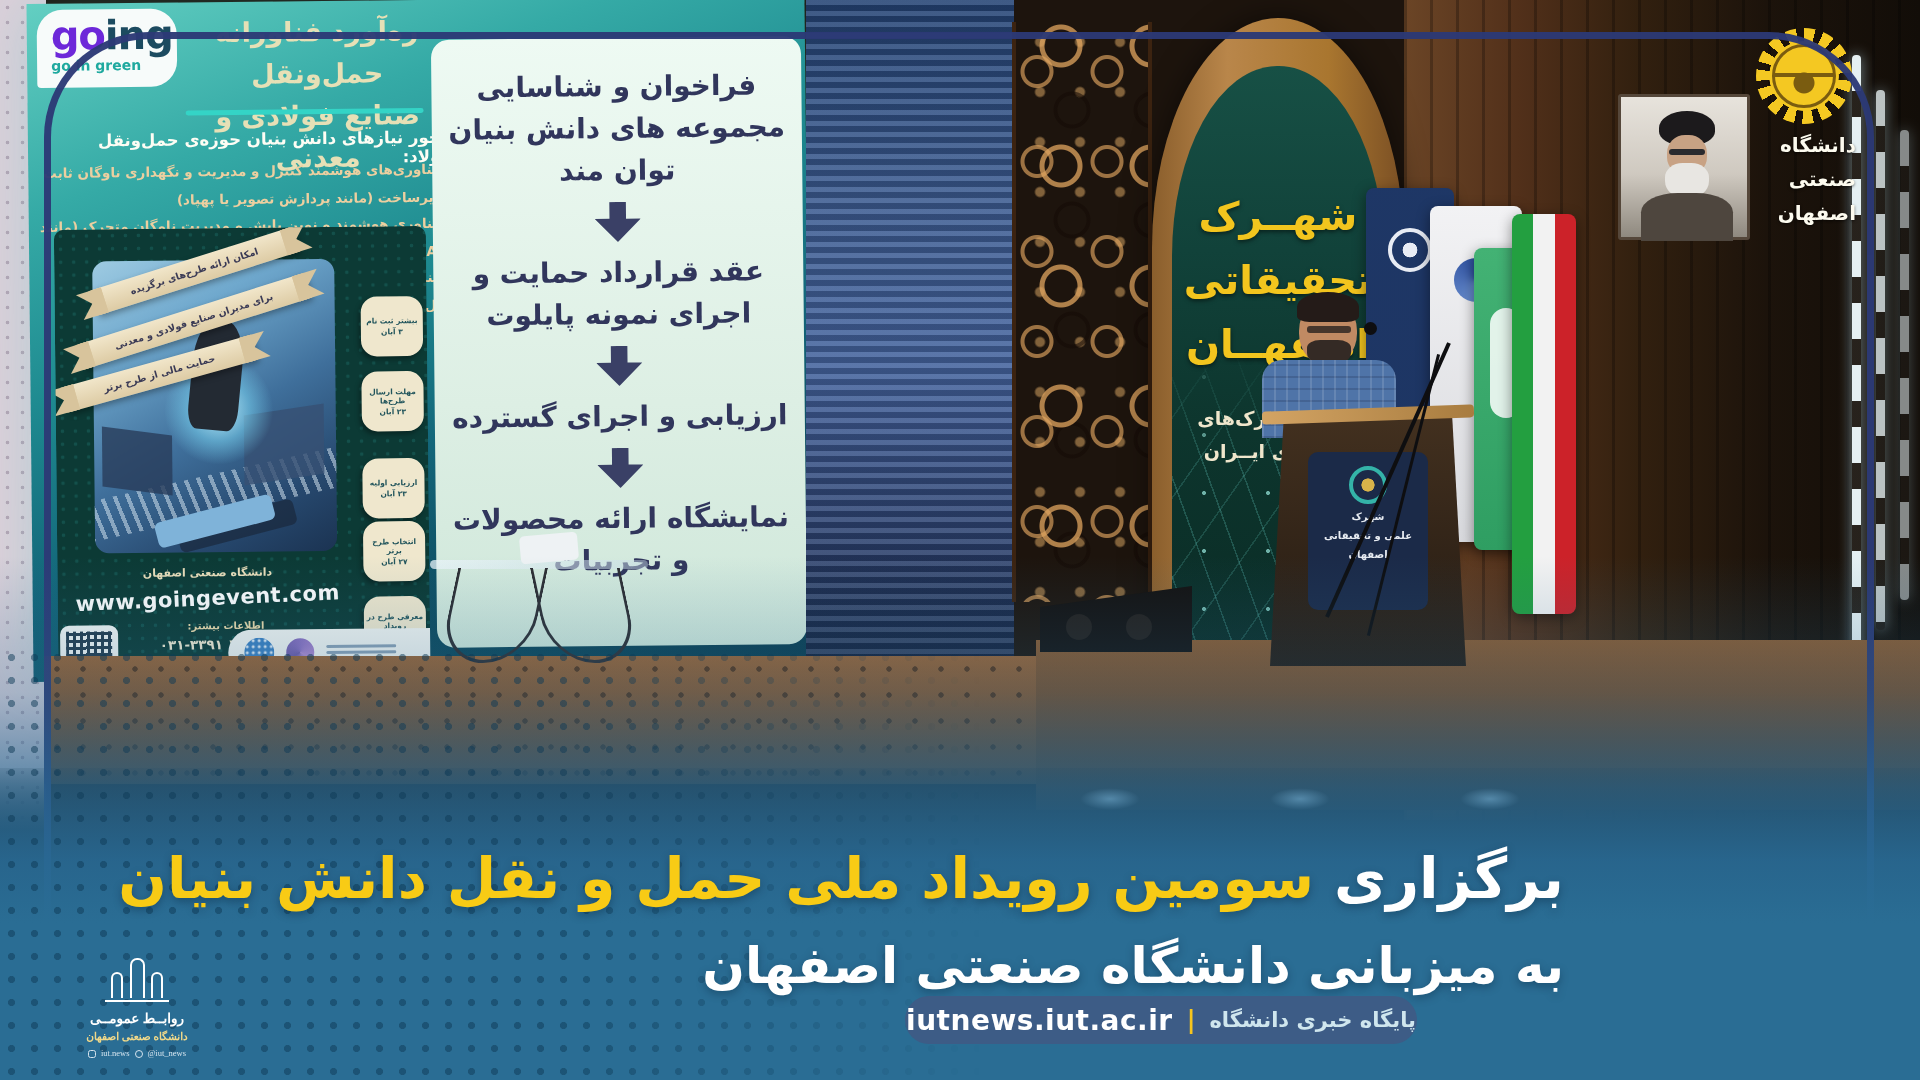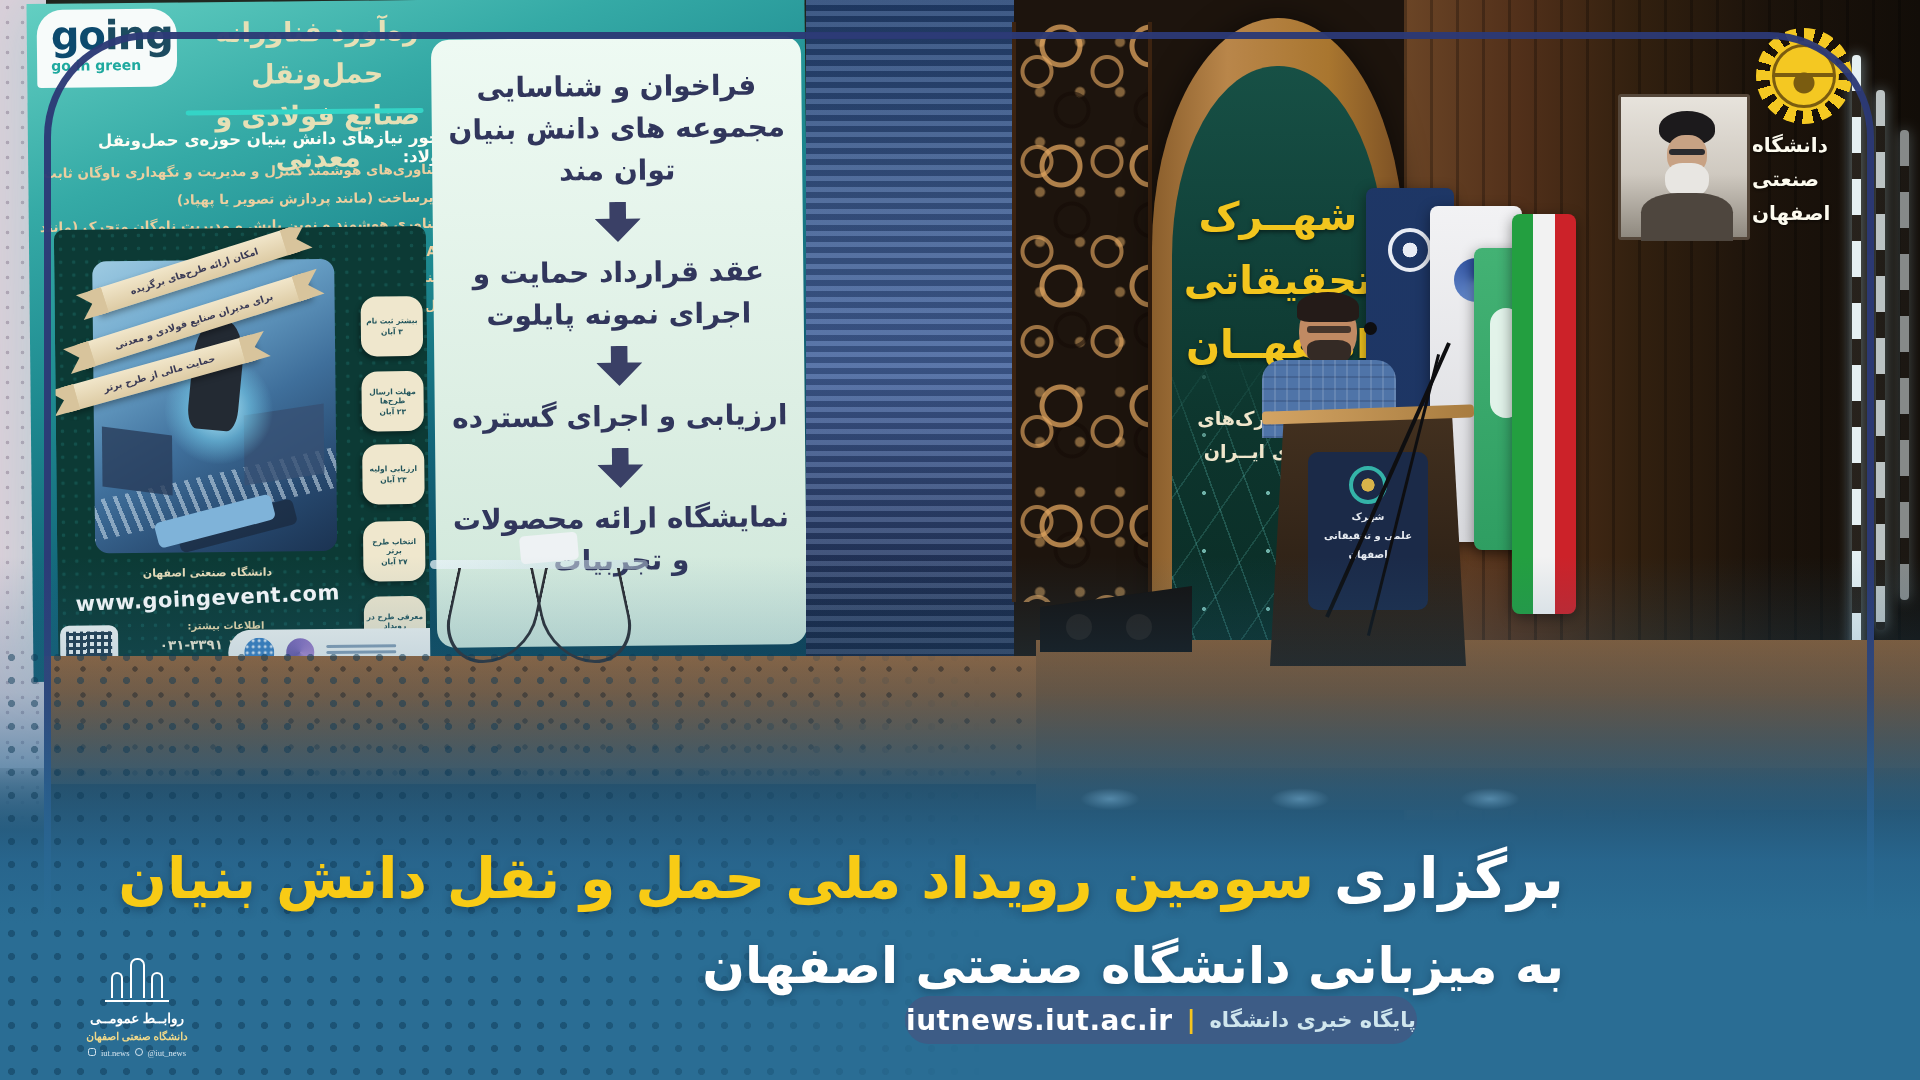--- a/index.html
+++ b/index.html
@@ -13,21 +13,21 @@
     background-size:15px 15px; }
 
   
   .screen { position:absolute; left:30px; top:0; width:778px; height:678px;
     background:linear-gradient(160deg,#63cfc2 0%,#35aaa6 22%,#1e8a90 42%,#136579 62%,#0d4a5e 80%,#0a3a4d 100%);
     transform:rotate(-.6deg); box-shadow:0 0 60px rgba(60,200,190,.25); }
 
   .going-logo { position:absolute; left:10px; top:6px; width:140px; height:78px;
     background:#f7fbfa; border-radius:26px 26px 26px 4px; padding:6px 10px 0 14px; }
   .going-word { font-size:40px; font-weight:bold; line-height:40px; letter-spacing:-1px; }
-  .going-go { color:#0c4a6e; } .going-ing { color:#1c4b60; }
+  .going-go { color:#6d28d9; } .going-ing { color:#1c4b60; }
   .going-tag { font-size:14px; color:#1fa99f; font-weight:bold; margin-top:2px; }
 
   .screen-title { position:absolute; left:150px; top:10px; width:280px; text-align:center;
     direction:rtl; color:#e6e0b6; font-size:27px; font-weight:bold; line-height:42px; }
   .screen-divider { position:absolute; left:158px; top:108px; width:238px; height:5px; background:#34d4c6; border-radius:3px; }
   .screen-heading { position:absolute; left:35px; top:128px; width:388px; direction:rtl; text-align:right;
     color:#fdfdf4; font-size:16.5px; font-weight:bold; }
   .screen-bullets { position:absolute; left:8px; top:156px; width:418px; direction:rtl; text-align:right;
     color:#eccfa0; font-size:13.5px; line-height:26px; font-weight:bold; }
   .screen-bullets .b-dot { color:#e8a85c; font-size:11px; margin-left:5px; }
@@ -138,21 +138,21 @@
   .lc2 { left:1876px; top:90px; height:540px; opacity:.8; }
   .lc3 { left:1900px; top:130px; height:470px; opacity:.55; }
   .portrait { position:absolute; left:1618px; top:94px; width:132px; height:146px;
     background:linear-gradient(180deg,#e7e3dc 0%,#cfc9c0 55%,#8f897f 100%);
     border:3px solid #55473a; border-radius:3px; }
   .pt-turban { position:absolute; left:38px; top:14px; width:56px; height:34px; background:#1c1a1c; border-radius:50% 50% 40% 40%; }
   .pt-face { position:absolute; left:46px; top:38px; width:40px; height:40px; background:#c8a284; border-radius:45%; }
   .pt-glass { position:absolute; left:48px; top:52px; width:36px; height:6px; background:#2a2a2e; border-radius:3px; }
   .pt-beard { position:absolute; left:44px; top:66px; width:44px; height:36px; background:#e8e6e2; border-radius:40% 40% 50% 50%; }
   .pt-robe { position:absolute; left:20px; top:96px; width:92px; height:48px; background:#4e463e; border-radius:40% 40% 0 0; }
-  .iut-badge { position:absolute; left:1752px; top:34px; width:104px; height:200px; text-align:left; }
+  .iut-badge { position:absolute; left:1752px; top:34px; width:104px; height:200px; text-align:right; }
   .iut-seal { position:relative; width:84px; height:84px; margin:0 auto; border-radius:50%;
     background:radial-gradient(circle,#f4c822 0 58%, transparent 59%);
     }
   .iut-seal::before { content:""; position:absolute; inset:-6px; border-radius:50%;
     background:repeating-conic-gradient(#f4c822 0 14deg, transparent 14deg 24deg); }
   .iut-seal::after { content:""; position:absolute; inset:10px; border-radius:50%;
     border:3px solid #7a5c10;
     background:radial-gradient(circle at 50% 62%, #7a5c10 0 10px, transparent 11px),
                linear-gradient(180deg, transparent 26px, #7a5c10 26px 30px, transparent 30px); }
   .iut-name { margin-top:10px; direction:rtl; color:#fdfbef; font-size:20px; font-weight:bold; line-height:34px;
@@ -246,21 +246,21 @@
 
   .pr-block { position:absolute; left:70px; top:392px; width:134px; text-align:center; z-index:11; color:#fff;font-family:Liberation Serif, serif; }
   .pr-icon { position:relative; width:68px; height:56px; margin:0 auto 6px; }
   .pr-icon .t { position:absolute; bottom:6px; border:2px solid #fff; border-bottom:none; background:transparent; }
   .pr-icon .t1 { left:8px;  width:12px; height:26px; border-radius:6px 6px 0 0; }
   .pr-icon .t2 { left:27px; width:15px; height:40px; border-radius:7px 7px 0 0; }
   .pr-icon .t3 { left:48px; width:12px; height:26px; border-radius:6px 6px 0 0; }
   .pr-icon .base { position:absolute; left:2px; bottom:2px; width:64px; height:2.5px; background:#fff; border:none; }
   .pr1 { font-size:13.5px; font-weight:bold; letter-spacing:1px; }
   .pr2 { font-size:10.5px; font-weight:bold; color:#f0d98a; margin-top:3px; direction:rtl; }
-  .pr-social { margin-top:6px; font-size:8.5px; color:#d5e4ee; display:flex; align-items:flex-start; justify-content:center; gap:5px; }
+  .pr-social { margin-top:6px; font-size:8.5px; color:#d5e4ee; display:flex; align-items:flex-end; justify-content:center; gap:5px; }
   .soc-ic { display:inline-block; width:8px; height:8px; border:1.4px solid #d5e4ee; }
   .soc-sq { border-radius:2.5px; } .soc-ci { border-radius:50%; }
 </style>
 </head>
 <body>
 
 <div class="canvas">
 
   <div class="left-strip"></div>
 
@@ -329,21 +329,21 @@
       <div class="ribbon rb3">حمایت مالی از طرح برتر</div>
 
       <div class="tl-bubble" style="top:70px">
           <span>بیشتر ثبت نام</span>
           <span>۳ آبان</span>
         </div>
       <div class="tl-bubble" style="top:145px">
           <span>مهلت ارسال طرح‌ها</span>
           <span>۲۳ آبان</span>
         </div>
-      <div class="tl-bubble" style="top:218px">
+      <div class="tl-bubble" style="top:232px">
           <span>ارزیابی اولیه</span>
           <span>۲۳ آبان</span>
         </div>
       <div class="tl-bubble" style="top:295px">
           <span>انتخاب طرح برتر</span>
           <span>۲۷ آبان</span>
         </div>
       <div class="tl-bubble" style="top:370px">
           <span>معرفی طرح در رویداد</span>
           <span>۲۸ آبان</span>

